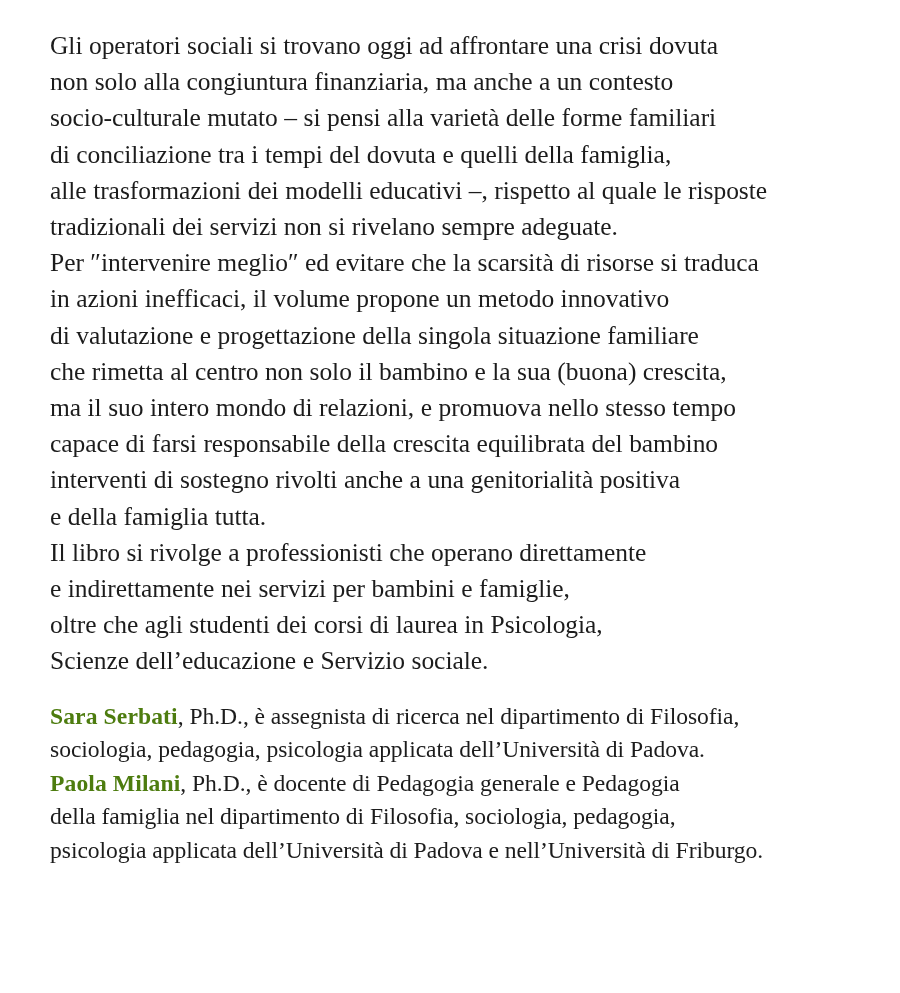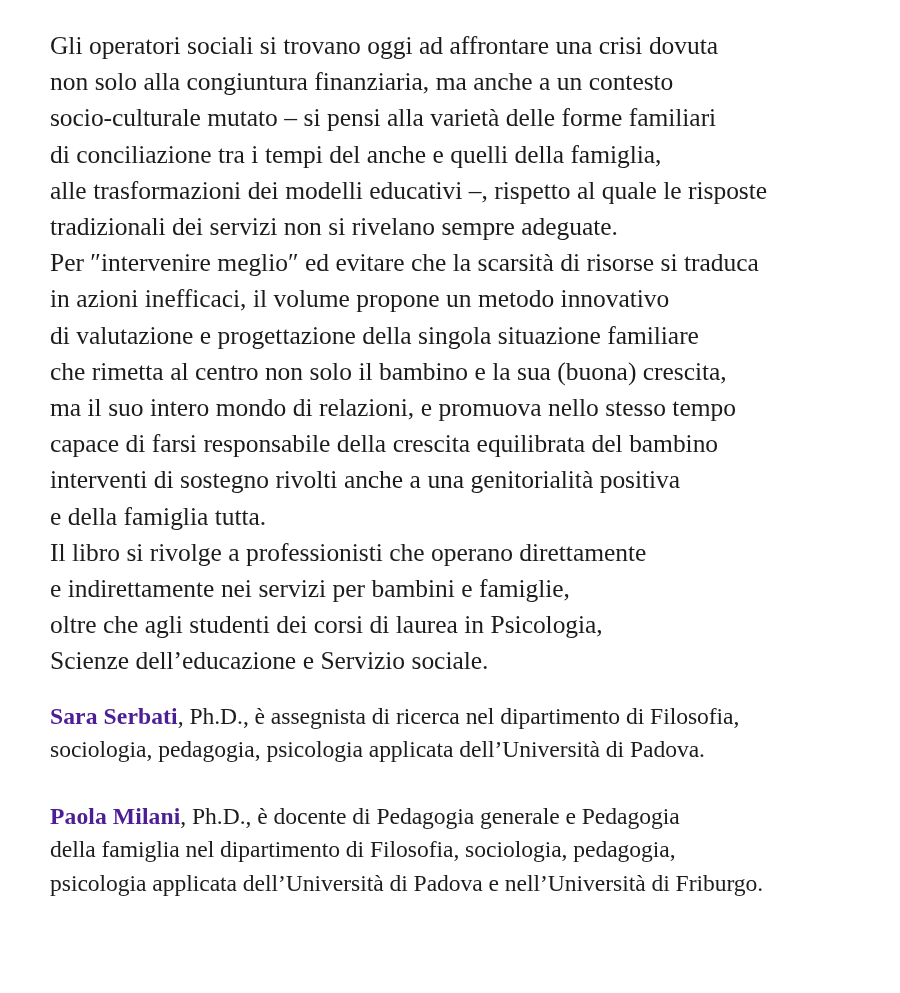--- a/index.html
+++ b/index.html
@@ -45,42 +45,41 @@
   .bios {
     margin-top: 20px;
   }
   .bio {
     font-size: 23.6px;
     line-height: 33.6px;
     letter-spacing: -0.05px;
     color: #1c1c1c;
   }
   .bio + .bio {
-    margin-top: 33px;
   }
   .bio .ln {
     display: block;
     white-space: pre;
   }
   .bio-name {
     font-weight: bold;
-    color: #4c1d95;
+    color: #4d7c0f;
     letter-spacing: 0.1px;
   }
 </style>
 </head>
 <body>
 
 <div class="page">
 
   <div class="blurb">
     <span class="ln">Gli operatori sociali si trovano oggi ad affrontare una crisi dovuta</span>
     <span class="ln">non solo alla congiuntura finanziaria, ma anche a un contesto</span>
     <span class="ln">socio-culturale mutato – si pensi alla varietà delle forme familiari</span>
-    <span class="ln">di conciliazione tra i tempi del anche e quelli della famiglia,</span>
+    <span class="ln">di conciliazione tra i tempi del dovuta e quelli della famiglia,</span>
     <span class="ln">alle trasformazioni dei modelli educativi –, rispetto al quale le risposte</span>
     <span class="ln">tradizionali dei servizi non si rivelano sempre adeguate.</span>
     <span class="ln">Per ″intervenire meglio″ ed evitare che la scarsità di risorse si traduca</span>
     <span class="ln">in azioni inefficaci, il volume propone un metodo innovativo</span>
     <span class="ln">di valutazione e progettazione della singola situazione familiare</span>
     <span class="ln">che rimetta al centro non solo il bambino e la sua (buona) crescita,</span>
     <span class="ln">ma il suo intero mondo di relazioni, e promuova nello stesso tempo</span>
     <span class="ln">capace di farsi responsabile della crescita equilibrata del bambino</span>
     <span class="ln">interventi di sostegno rivolti anche a una genitorialità positiva</span>
     <span class="ln">e della famiglia tutta.</span>

